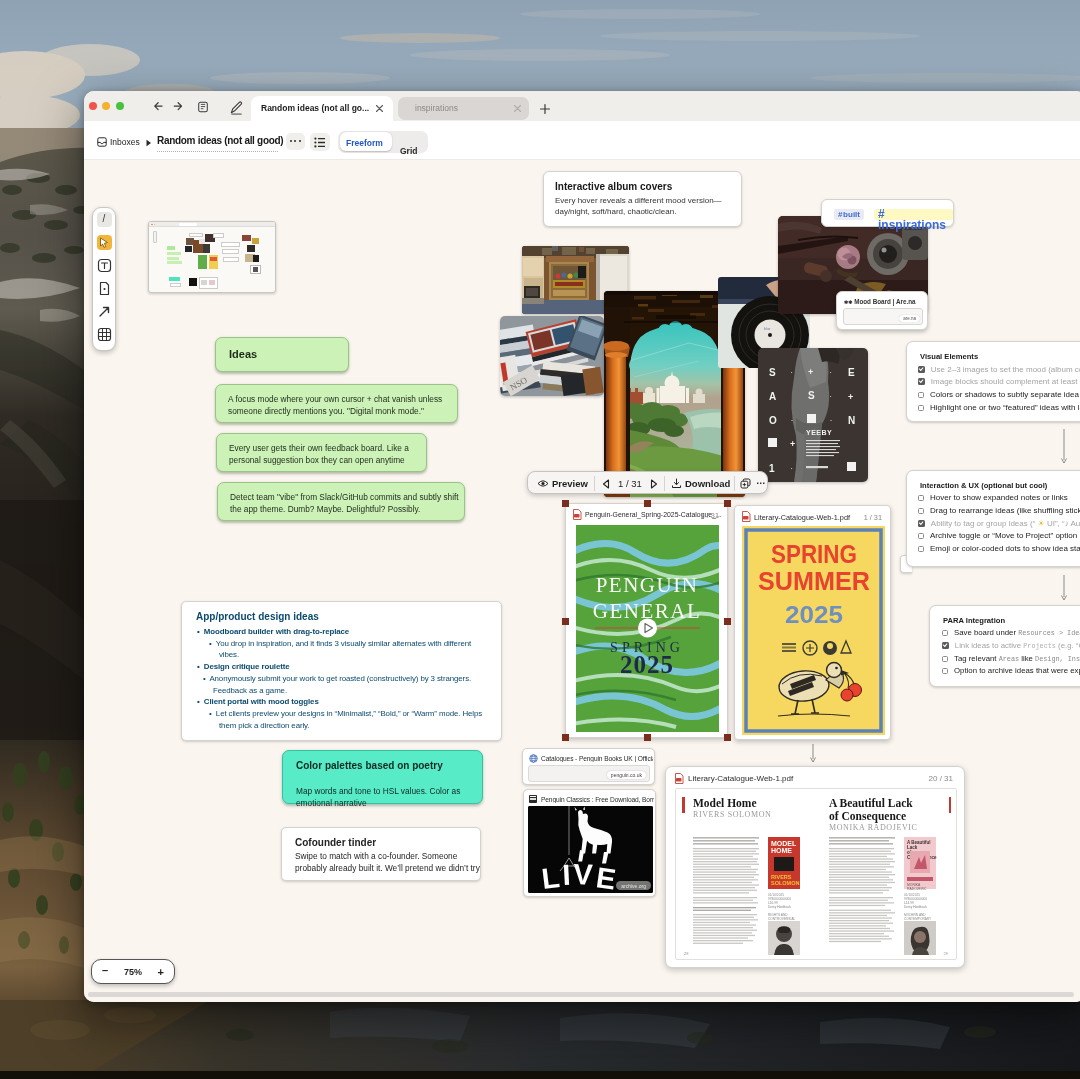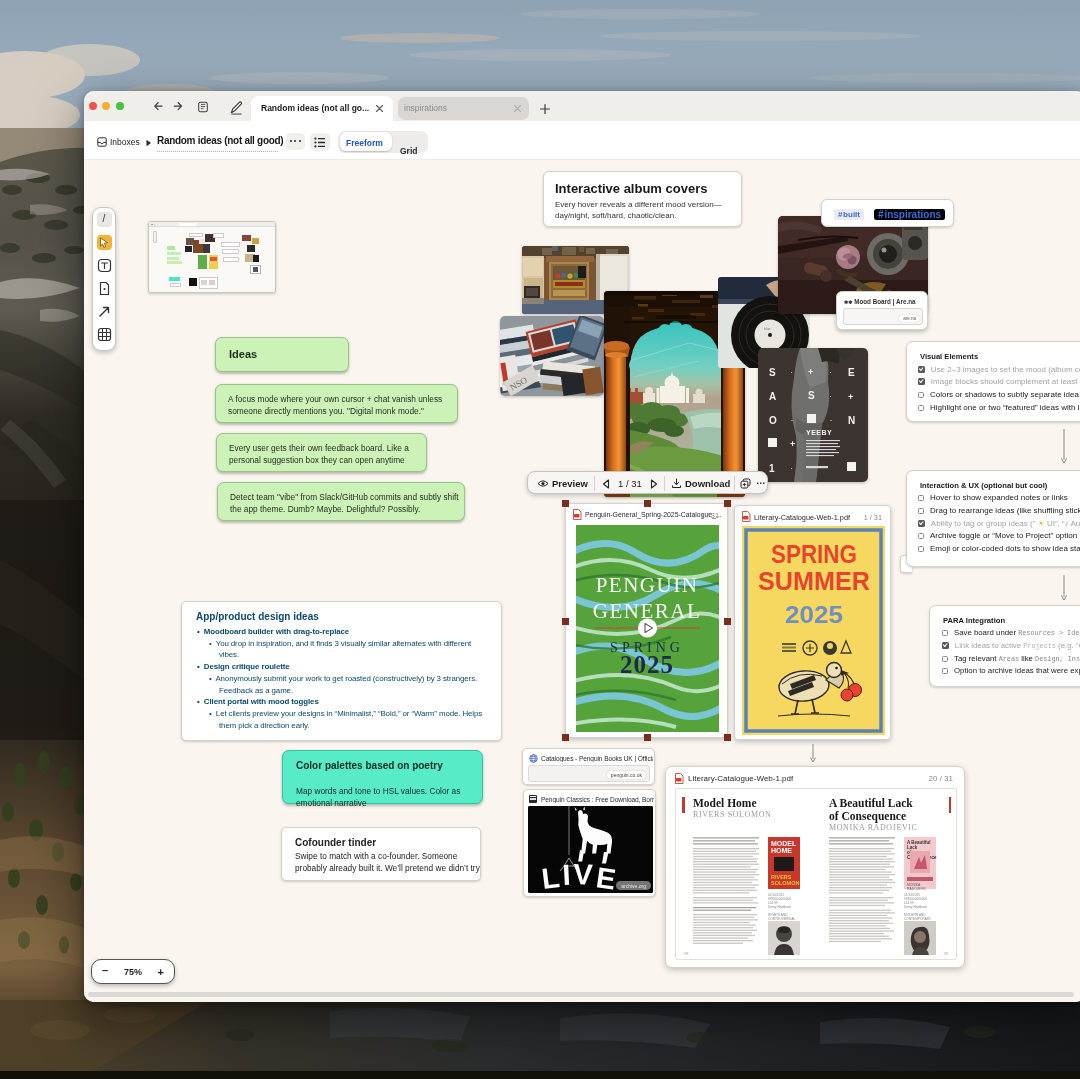--- a/index.html
+++ b/index.html
@@ -176,21 +176,21 @@
         <line x1="2.5" y1="15" x2="13.5" y2="15" stroke="#3a3a3a" stroke-width="1"></line>
       </svg>
 
       <div class="tabact"></div>
       <div class="abs" style="left:177px;top:12px;font-size:8.5px;font-weight:bold;color:#1c1c1c;">Random ideas (not all go...</div>
       <svg class="abs" style="left:291px;top:12.5px;" width="9" height="9" viewBox="0 0 9 9">
         <path d="M1.5,1.5 L7.5,7.5 M7.5,1.5 L1.5,7.5" stroke="#5a5a5a" stroke-width="1.1" stroke-linecap="round"></path>
       </svg>
 
       <div class="tabin"></div>
-      <div class="abs" style="left:320px;top:12px;font-size:8.5px;color:#8c8a88;">inspirations</div>
+      <div class="abs" style="left:331px;top:12px;font-size:8.5px;color:#8c8a88;">inspirations</div>
       <svg class="abs" style="left:429px;top:12.5px;" width="9" height="9" viewBox="0 0 9 9">
         <path d="M1.5,1.5 L7.5,7.5 M7.5,1.5 L1.5,7.5" stroke="#b0aeac" stroke-width="1.1" stroke-linecap="round"></path>
       </svg>
       <svg class="abs" style="left:455px;top:12px;" width="12" height="12" viewBox="0 0 12 12">
         <path d="M6,1.5 L6,10.5 M1.5,6 L10.5,6" stroke="#3a3a3a" stroke-width="1.2" stroke-linecap="round"></path>
       </svg>
     </div>
     <div id="toolrow">
       <svg class="abs" style="left:13px;top:16px;" width="10" height="10" viewBox="0 0 10 10">
         <rect x="0.8" y="0.8" width="8.4" height="8.4" rx="1.4" fill="none" stroke="#2a2a2a" stroke-width="1"></rect>
@@ -304,27 +304,27 @@
         <div style="margin:8px 0 0 12px;">Every user gets their own feedback board. Like a<br>personal suggestion box they can open anytime</div>
       </div>
       <div class="sticky" style="left:131px;top:223px;width:243px;height:39px;font-size:8.3px;line-height:12px;">
         <div style="margin:8px 0 0 12px;">A focus mode where your own cursor + chat vanish unless<br>someone directly mentions you. "Digital monk mode."</div>
       </div>
       <div class="sticky" style="left:133px;top:321px;width:248px;height:39px;font-size:8.3px;line-height:12px;">
         <div style="margin:8px 0 0 12px;">Detect team "vibe" from Slack/GitHub commits and subtly shift<br>the app theme. Dumb? Maybe. Delightful? Possibly.</div>
       </div>
 
       <div class="note" style="left:459px;top:10px;width:199px;height:56px;">
-        <div style="margin:9px 0 0 11px;font-size:13px;font-weight:bold;color:#191919;">Interactive album covers</div>
+        <div style="margin:9px 0 0 11px;font-size:10px;font-weight:bold;color:#191919;">Interactive album covers</div>
         <div style="margin:3px 0 0 11px;font-size:8px;line-height:11px;color:#333;">Every hover reveals a different mood version—<br>day/night, soft/hard, chaotic/clean.</div>
       </div>
 
       <div class="note" style="left:737px;top:38px;width:133px;height:28px;">
         <div class="abs" style="left:12px;top:9px;height:11px;background:#e9eaf3;border-radius:2.5px;font-size:8px;font-weight:bold;color:#3b6bd6;line-height:11px;padding:0 4px;"># built</div>
-        <div class="abs" style="left:52px;top:9px;height:11px;background:#000000;border-radius:2.5px;font-size:10px;font-weight:bold;color:#3b6bd6;line-height:11px;padding:0 4px;"># inspirations</div>
+        <div class="abs" style="left:52px;top:9px;height:11px;background:#fef9c3;border-radius:2.5px;font-size:12px;font-weight:bold;color:#3b6bd6;line-height:11px;padding:0 4px;"># inspirations</div>
       </div>
 
       <div class="note" style="left:752px;top:130px;width:92px;height:39px;box-shadow:0 2px 4px rgba(0,0,0,0.25);">
         <div style="margin:5.5px 0 0 7px;font-size:6.3px;font-weight:bold;color:#333;"><span style="font-size:5px;">✱✱</span> Mood Board | Are.na</div>
         <div class="abs" style="left:6px;top:16px;width:80px;height:17px;background:#f7f6f5;border:0.5px solid #d8d6d3;border-radius:3px;">
           <div class="abs" style="right:2px;bottom:2px;background:#fff;border-radius:4px;font-size:4.5px;color:#555;padding:1px 4px;box-shadow:0 0 1px rgba(0,0,0,0.3);">are.na</div>
         </div>
       </div>
 
       <div class="photo" style="left:438px;top:85px;width:107px;height:68px;border-radius:3px;">
@@ -796,21 +796,21 @@
           <line x1="5" y1="0" x2="5" y2="15" stroke="#8a8a8a" stroke-width="1"></line>
           <path d="M2.5,13.5 L5,18 L7.5,13.5" fill="none" stroke="#8a8a8a" stroke-width="1"></path>
         </svg>
 
       <div class="note" style="left:97px;top:440px;width:321px;height:140px;border-radius:5px;color:#0c4a6e;">
         <div style="margin:9px 0 0 14px;font-size:10px;font-weight:bold;">App/product design ideas</div>
         <div style="margin:4px 0 0 15px;font-size:7.9px;line-height:11.7px;letter-spacing:-0.1px;">
           <div><span style="font-weight:bold;">•&nbsp; Moodboard builder with drag-to-replace</span></div>
           <div style="margin-left:12px;">•&nbsp; You drop in inspiration, and it finds 3 visually similar alternates with different<br><span style="margin-left:10px;">vibes.</span></div>
           <div><span style="font-weight:bold;">•&nbsp; Design critique roulette</span></div>
-          <div style="margin-left:12px;">•&nbsp; Anonymously submit your work to get roasted (constructively) by 3 strangers.<br><span style="margin-left:10px;">Feedback as a game.</span></div>
+          <div style="margin-left:6px;">•&nbsp; Anonymously submit your work to get roasted (constructively) by 3 strangers.<br><span style="margin-left:10px;">Feedback as a game.</span></div>
           <div><span style="font-weight:bold;">•&nbsp; Client portal with mood toggles</span></div>
           <div style="margin-left:12px;">•&nbsp; Let clients preview your designs in “Minimalist,” “Bold,” or “Warm” mode. Helps<br><span style="margin-left:10px;">them pick a direction early.</span></div>
         </div>
       </div>
 
       <div class="abs" style="left:198px;top:589px;width:201px;height:54px;background:#57ebc7;border:1px solid #35c2a2;border-radius:7px;box-shadow:0 1.5px 3px rgba(0,60,40,0.3);color:#0e2a22;">
         <div style="margin:9px 0 15px 13px;font-size:10px;font-weight:bold;">Color palettes based on poetry</div>
         <div style="margin:3px 0 0 13px;font-size:8.3px;line-height:11.5px;">Map words and tone to HSL values. Color as<br>emotional narrative</div>
       </div>
 

